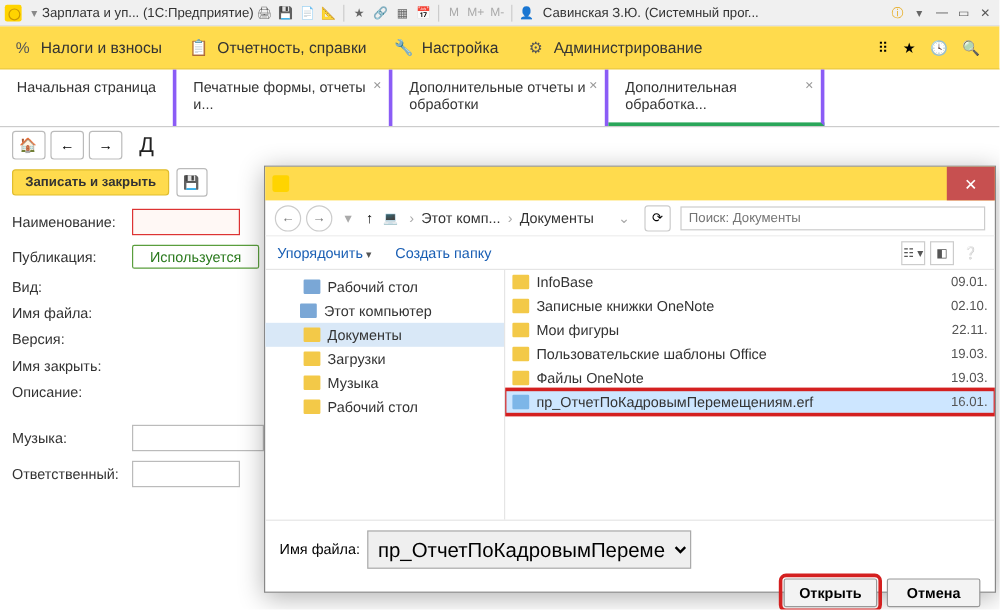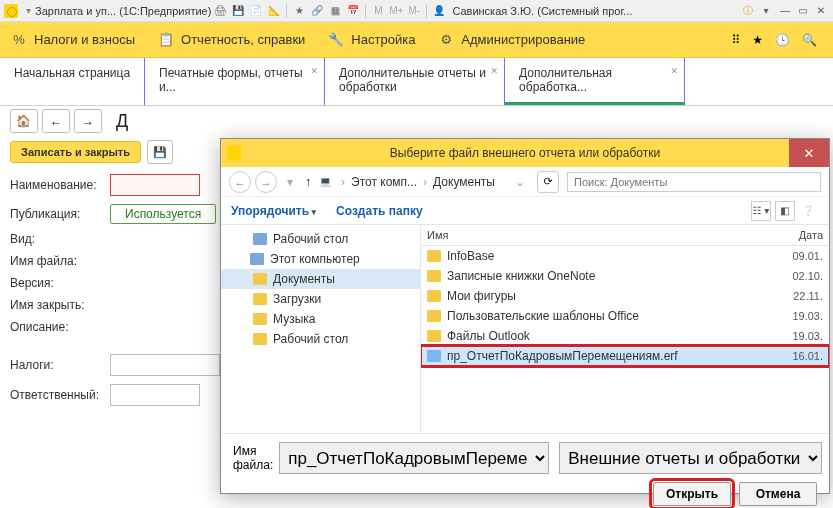--- a/index.html
+++ b/index.html
@@ -19,21 +19,21 @@
 
   
   .maintoolbar { height: 36px; background: #ffdb4d; display:flex; align-items:center; padding: 0 10px; border-bottom:1px solid #e6c642; }
   .mt-item{display:flex;align-items:center;margin-right:22px;color:#333;font-size:13px;}
   .mt-item .mt-ico{width:18px;height:18px;display:inline-flex;align-items:center;justify-content:center;margin-right:6px;font-size:13px;color:#555;}
   .mt-right{margin-left:auto;display:flex;align-items:center;}
   .mt-right .mt-ico{margin:0 6px;}
 
   
   .tabs { height: 48px; background:#fff; display:flex; border-bottom:1px solid #ccc; }
-  .tab { padding: 8px 14px 0 14px; border-right:1px solid #8b5cf6; font-size:12px; color:#333; position:relative; max-width:180px; line-height:14px;}
+  .tab { padding: 8px 14px 0 14px; border-right:3px solid #8b5cf6; font-size:12px; color:#333; position:relative; max-width:180px; line-height:14px;}
   .tab .close{position:absolute;top:6px;right:6px;font-size:9px;color:#999;}
   .tab.active{border-bottom:3px solid #2aa65a;}
 
   
   .content-nav{height:30px;padding:4px 10px;display:flex;align-items:center;}
   .nav-btn{width:28px;height:24px;border:1px solid #bbb;border-radius:3px;margin-right:4px;display:flex;align-items:center;justify-content:center;background:#fff;font-size:12px;}
   .doc-title{font-size:18px;color:#222;margin-left:10px;}
 
   .form-toolbar{padding:4px 10px;display:flex;align-items:center;}
   .btn-yellow{background:#ffdb4d;border:1px solid #e0bd2f;border-radius:3px;padding:4px 10px;font-size:11px;font-weight:bold;color:#333;}
@@ -55,21 +55,21 @@
 
   .dlg-nav{height:30px;display:flex;align-items:center;padding:0 8px;border-bottom:1px solid #eee;}
   .dlg-nav .nbtn{width:22px;height:22px;border:1px solid #ccc;border-radius:11px;margin-right:4px;display:flex;align-items:center;justify-content:center;font-size:11px;color:#777;}
   .dlg-nav .sep{color:#aaa;margin:0 6px;}
   .crumb{font-size:12px;color:#333;}
   .dlg-nav .refresh{width:22px;height:22px;border:1px solid #ccc;margin-left:6px;border-radius:3px;display:flex;align-items:center;justify-content:center;font-size:11px;}
   .dlg-nav .search{margin-left:8px;flex:1;}
   .dlg-nav .search input{width:100%;height:20px;border:1px solid #ccc;padding:0 6px;font-size:11px;color:#888;}
 
   .dlg-tools{height:28px;display:flex;align-items:center;padding:0 10px;border-bottom:1px solid #e5e5e5;font-size:12px;}
-  .dlg-tools .link{color:#1a5fb4;margin-right:20px;font-weight:bold;}
+  .dlg-tools .link{color:#1a5fb4;margin-right:20px;}
   .dlg-tools .right{margin-left:auto;display:flex;align-items:center;}
   .dlg-tools .right .t-ico{width:20px;height:20px;border:1px solid #ccc;margin-left:4px;display:flex;align-items:center;justify-content:center;font-size:10px;color:#555;}
 
   .dlg-body{display:flex;height:208px;}
   .tree{width:200px;border-right:1px solid #e5e5e5;overflow:hidden;padding:4px 0;}
   .tree-item{display:flex;align-items:center;padding:3px 10px 3px 29px;font-size:12px;color:#333;}
   .tree-item.lvl2{padding-left:32px;}
   .tree-item.sel{background:#d9e8f7;}
   .tree-item .fi{width:14px;height:12px;background:#f3c948;border-radius:1px;margin-right:6px;}
   .tree-item .pc{width:14px;height:12px;background:#7aa7d6;border-radius:1px;margin-right:6px;}
@@ -200,33 +200,32 @@
   <div class="frow">
       <span class="flabel">Версия:</span>
     </div>
   <div class="frow">
       <span class="flabel">Имя закрыть:</span>
     </div>
   <div class="frow">
       <span class="flabel">Описание:</span>
     </div>
   <div class="frow" style="margin-top:20px">
-    <span class="flabel">Налоги:</span>
+    <span class="flabel">Музыка:</span>
     <input class="finput" style="width: 110px;">
   </div>
   <div class="frow">
     <span class="flabel">Ответственный:</span>
     <input class="finput" style="width: 90px;">
   </div>
 </div>
 
 <div class="dialog">
   <div class="dlg-title">
     <span class="ico"></span>
-    <span class="dlg-title-text">Выберите файл внешнего отчета или обработки</span>
     <div class="dlg-close">✕</div>
   </div>
 
   <div class="dlg-nav">
     <div class="nbtn">←</div>
     <div class="nbtn">→</div>
     <span class="sep">▾</span>
     <span style="margin:0 6px;">↑</span>
     <span class="tb-ico">💻</span>
     <span class="sep">›</span>
@@ -271,24 +270,20 @@
         <div class="tree-item lvl2">
           <span class="fi"></span>
           <span>Музыка</span>
         </div>
         <div class="tree-item lvl2">
           <span class="fi"></span>
           <span>Рабочий стол</span>
         </div>
       </div>
     <div class="filelist">
-      <div class="fl-head">
-        <span class="col-name">Имя</span>
-        <span class="col-date">Дата</span>
-      </div>
       <div id="rows">
           <div class="fl-row">
             <span class="fi"></span>
             <span class="fname">InfoBase</span>
             <span class="fdate">09.01.</span>
           </div>
           <div class="fl-row">
             <span class="fi"></span>
             <span class="fname">Записные книжки OneNote</span>
             <span class="fdate">02.10.</span>
@@ -298,40 +293,37 @@
             <span class="fname">Мои фигуры</span>
             <span class="fdate">22.11.</span>
           </div>
           <div class="fl-row">
             <span class="fi"></span>
             <span class="fname">Пользовательские шаблоны Office</span>
             <span class="fdate">19.03.</span>
           </div>
           <div class="fl-row">
             <span class="fi"></span>
-            <span class="fname">Файлы Outlook</span>
+            <span class="fname">Файлы OneNote</span>
             <span class="fdate">19.03.</span>
           </div>
           <div class="fl-row sel hl">
             <span class="file-ico"></span>
             <span class="fname">пр_ОтчетПоКадровымПеремещениям.erf</span>
             <span class="fdate">16.01.</span>
           </div>
         </div>
     </div>
   </div>
 
   <div class="dlg-bottom">
     <div class="row1">
       <span class="lbl">Имя файла:</span>
       <select style="flex:0 0 200px">
         <option>пр_ОтчетПоКадровымПереме</option>
       </select>
-      <select style="margin-left:10px;flex:1">
-        <option>Внешние отчеты и обработки</option>
-      </select>
     </div>
     <div class="row2">
       <button class="dlg-btn primary">Открыть</button>
       <button class="dlg-btn">Отмена</button>
     </div>
   </div>
 </div>
 
 </body></html>

